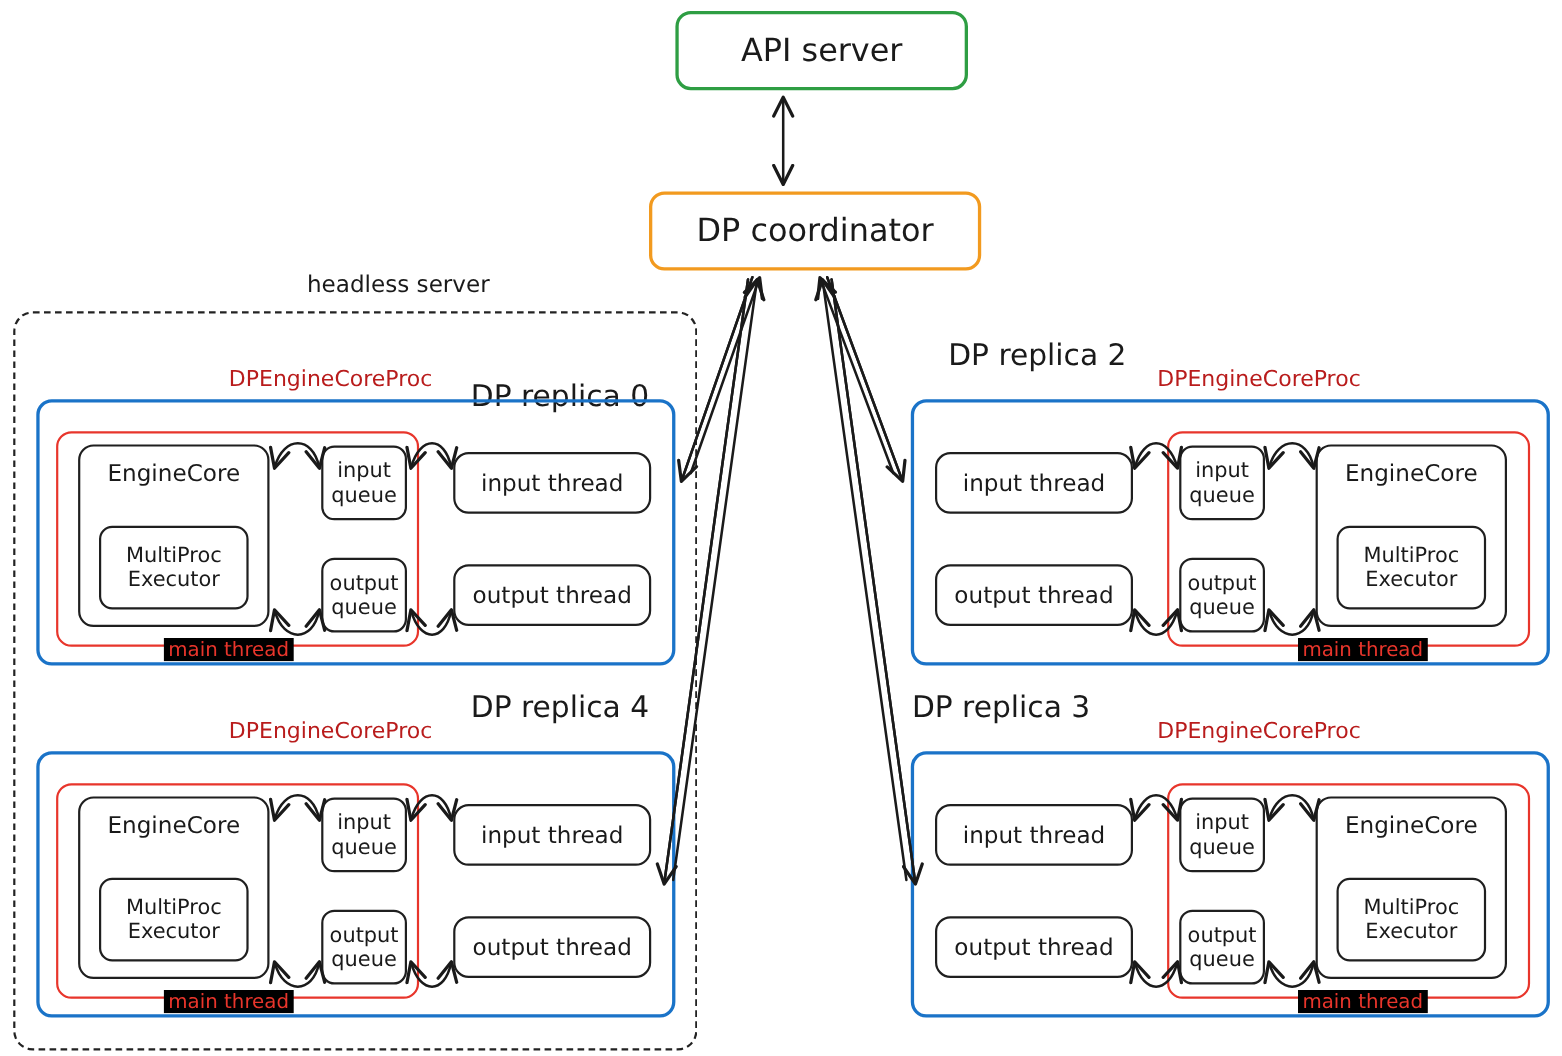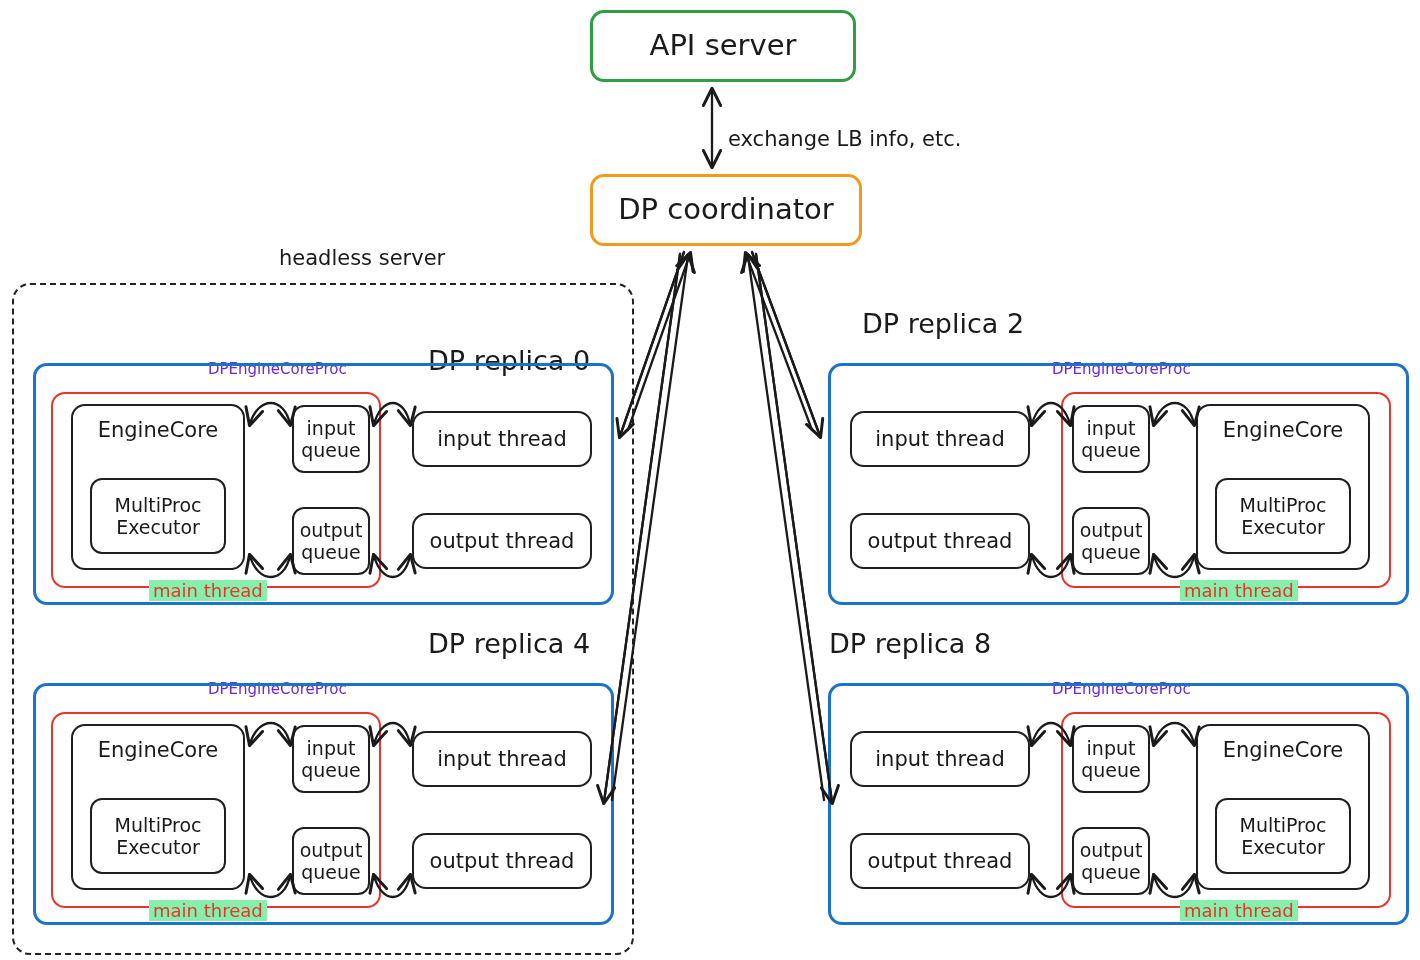--- a/index.html
+++ b/index.html
@@ -35,68 +35,66 @@
     display: flex;
     align-items: center;
     justify-content: center;
     text-align: center;
     background: #ffffff;
     border: 2.6px solid #1f1f1f;
     border-radius: 14px;
     line-height: 1.16;
     white-space: pre-line;
   }
-  .node.green  { border-color: #2e9e43; border-width: 3px; }
+  .node.green  { border-color: #2e9e43; border-width: 3px; margin-left: 24px; }
   .node.orange { border-color: #f29a1f; border-width: 3px; }
   .node.blue   { border-color: #1a73c8; border-width: 3px; background: transparent; }
   .node.red    { border-color: #e8352b; border-width: 2.6px; background: transparent; }
   .node.dashed {
     border: 2.4px dashed #222222;
     background: transparent;
     border-radius: 18px;
   }
   .t-big   { font-size: 29px; }
   .t-title { font-size: 27px; }
   .t-med   { font-size: 21px; }
   .t-sm    { font-size: 19px; }
   .label-free {
     position: absolute;
     background: transparent;
     border: none;
     white-space: nowrap;
   }
   .mt-label {
     position: absolute;
-    background: #86efac;
+    background: #000000;
     color: #e8352b;
     font-size: 18px;
     padding: 0 4px;
     white-space: nowrap;
   }
   .proc-label {
     position: absolute;
-    color: #6d28d9;
-    font-size: 15px;
+    color: #b91c1c;
+    font-size: 20px;
     white-space: nowrap;
-    margin-top: 28px;
   }
 </style>
 </head>
 <body>
 
 <div id="stage">
 
   <div class="node dashed" style="left:12px; top:283px; width:622px; height:672px;"></div>
   <div class="label-free t-med" style="left:248px; top:246px;margin-left:31px;">headless server</div>
 
   <div class="node green t-big" style="left:590px; top:10px; width:266px; height:72px;">API server</div>
 
-  <div class="node orange t-big" style="left:590px; top:174px; width:272px; height:72px;">DP coordinator</div>
-
-  <div class="label-free t-med" style="left:728px; top:127px;">exchange LB info, etc.</div>
+  <div class="node orange t-big" style="left:590px; top:174px; width:302px; height:72px;">DP coordinator</div>
+
 
   <div class="label-free t-title" style="left:428px; top:308px;margin-top:37px;">DP replica 0</div>
   <div class="proc-label" style="left:208px; top:332px;">DPEngineCoreProc</div>
 
   <div class="node blue" style="left:33px; top:363px; width:581px; height:242px;"></div>
   <div class="node red" style="left:51px; top:392px; width:330px; height:196px;"></div>
   <div class="mt-label" style="left:149px; top:580px;">main thread</div>
 
   <div class="node t-med" style="left:71px; top:404px; width:174px; height:166px; align-items:flex-start; padding-top:12px;">
     <span>EngineCore</span>
@@ -147,21 +145,21 @@
 queue</div>
   <div class="node t-sm" style="left:1072px; top:507px; width:78px; height:68px; border-radius:12px;">output
 queue</div>
 
   <div class="node t-med" style="left:1196px; top:404px; width:174px; height:166px; align-items:flex-start; padding-top:12px;">
     <span>EngineCore</span>
   </div>
   <div class="node t-sm" style="left:1215px; top:478px; width:136px; height:76px; border-radius:12px;">MultiProc
 Executor</div>
 
-  <div class="label-free t-title" style="left:829px; top:628px;">DP replica 8</div>
+  <div class="label-free t-title" style="left:829px; top:628px;">DP replica 3</div>
   <div class="proc-label" style="left:1052px; top:652px;">DPEngineCoreProc</div>
 
   <div class="node blue" style="left:828px; top:683px; width:581px; height:242px;"></div>
   <div class="node red" style="left:1061px; top:712px; width:330px; height:196px;"></div>
   <div class="mt-label" style="left:1180px; top:900px;">main thread</div>
 
   <div class="node t-med" style="left:850px; top:731px; width:180px; height:56px;">input thread</div>
   <div class="node t-med" style="left:850px; top:833px; width:180px; height:56px;">output thread</div>
 
   <div class="node t-sm" style="left:1072px; top:725px; width:78px; height:68px; border-radius:12px;">input

